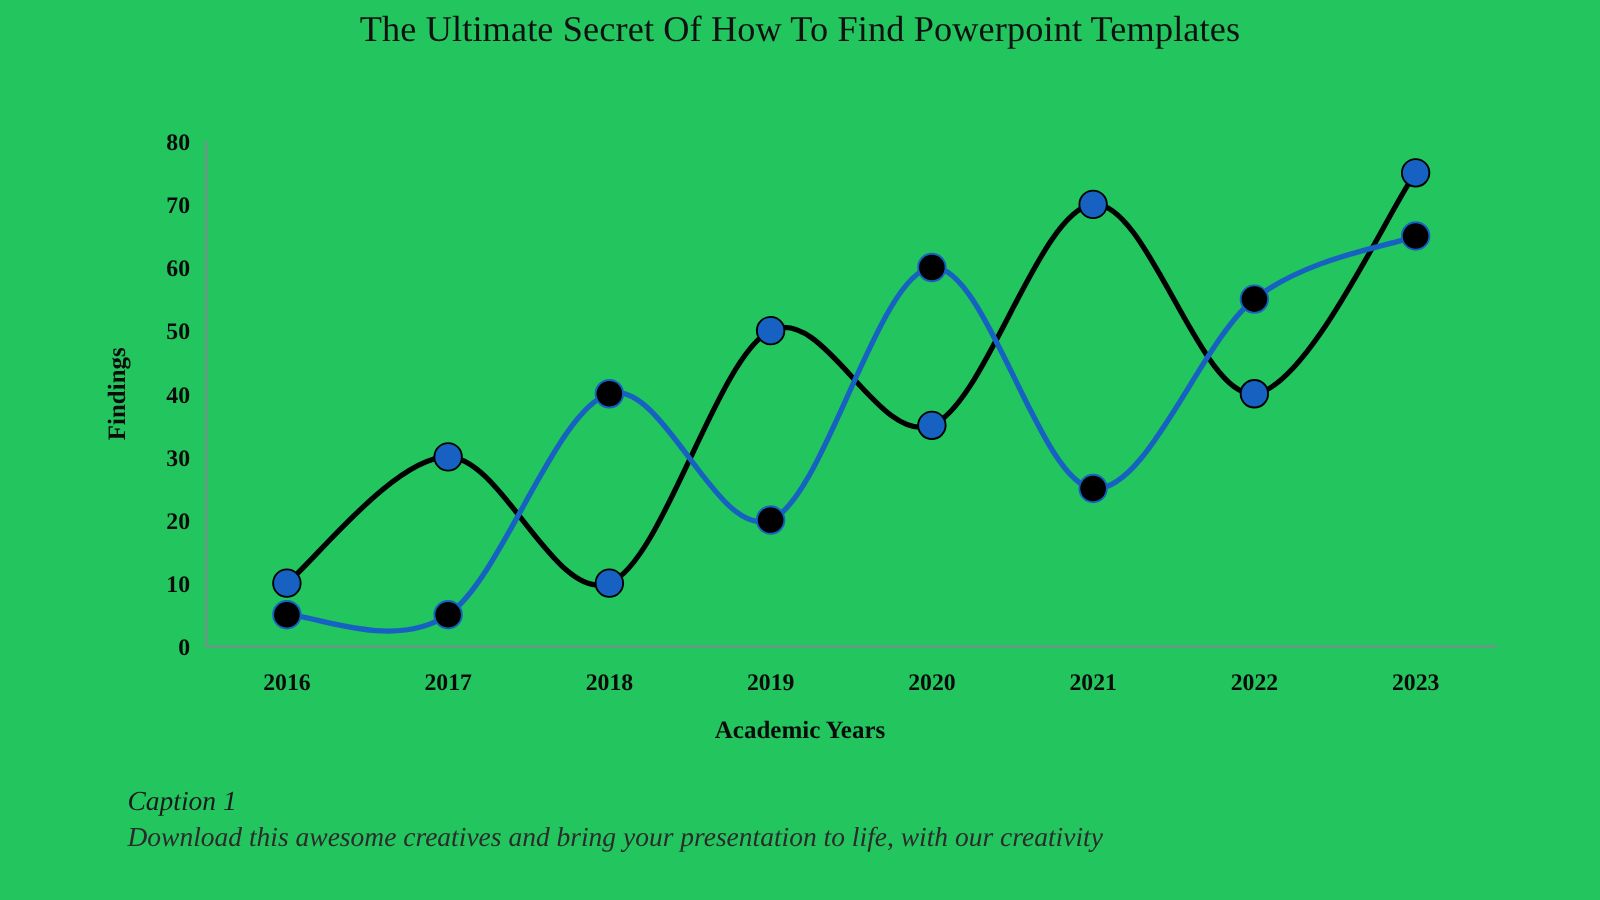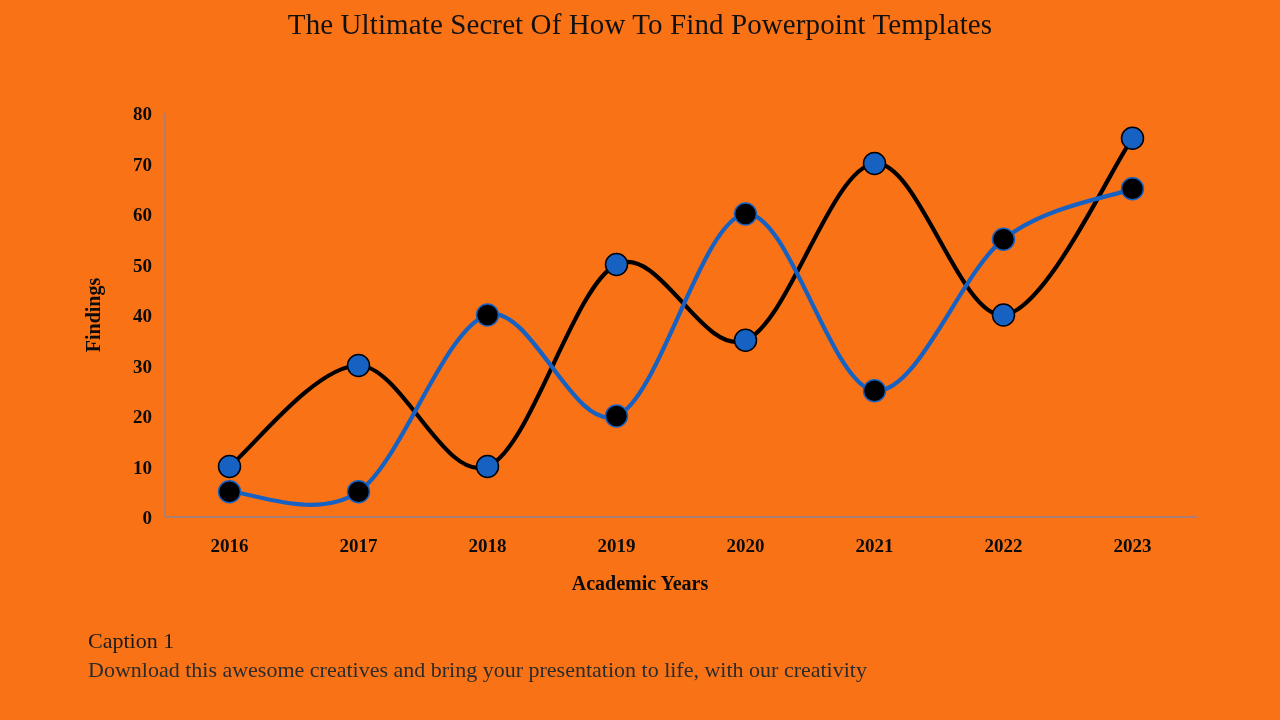--- a/index.html
+++ b/index.html
@@ -11,21 +11,21 @@
     width: 1280px;
     height: 720px;
     overflow: hidden;
     font-family: "Liberation Serif", "DejaVu Serif", serif;
     color: #0d0d0d;
   }
   .slide {
     position: relative;
     width: 1280px;
     height: 720px;
-    background: #f97316;
+    background: #22c55e;
   }
   .chart-title {
     position: absolute;
     left: 0;
     top: 8px;
     width: 1280px;
     text-align: center;
     font-size: 29px;
     font-weight: 400;
     letter-spacing: 0.1px;
@@ -49,23 +49,24 @@
     fill: #0b0b0b;
   }
   .axis-title {
     font-family: "Liberation Serif", "DejaVu Serif", serif;
     font-size: 20px;
     font-weight: 700;
     fill: #0b0b0b;
   }
   .caption-block {
     position: absolute;
-    left: 88px;
+    left: 102px;
     top: 628px;
     width: 1100px;
+    font-style: italic;
   }
   .caption-title {
     font-family: "Liberation Serif", "DejaVu Serif", serif;
     font-size: 22px;
     font-weight: 400;
     color: #1a1a1a;
     line-height: 1.2;
     margin: 0 0 2px 0;
   }
   .caption-sub {

